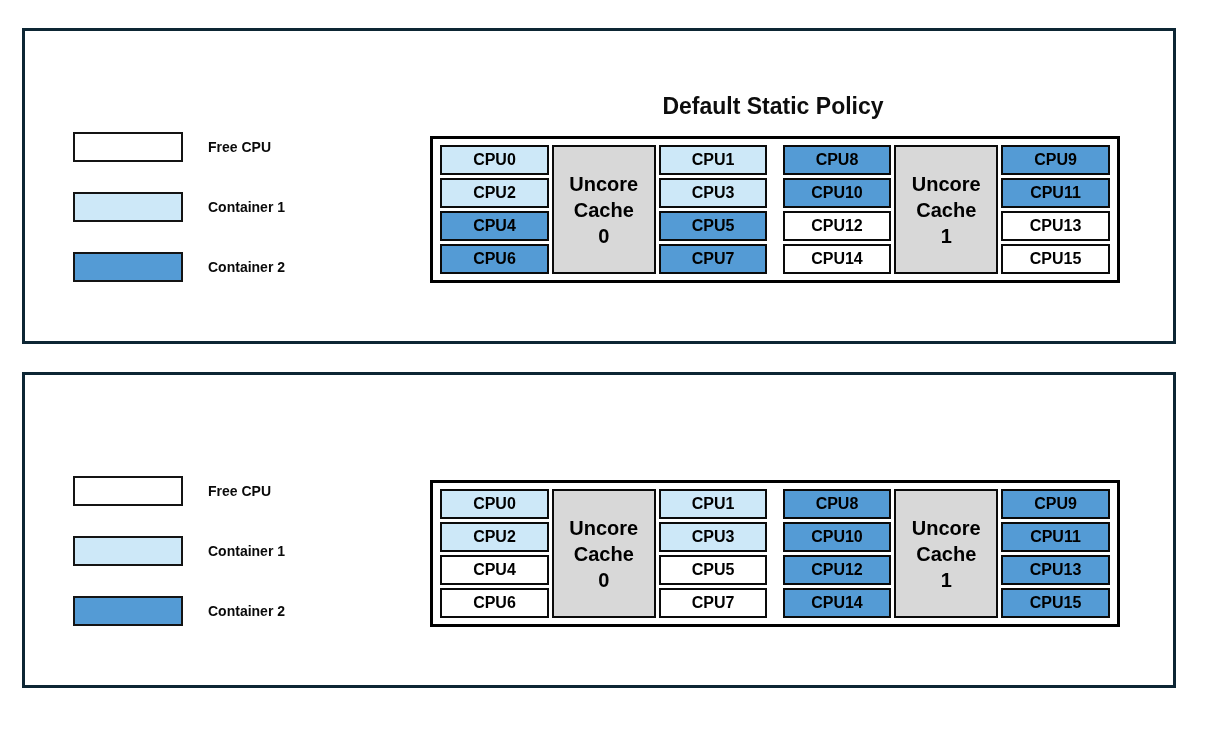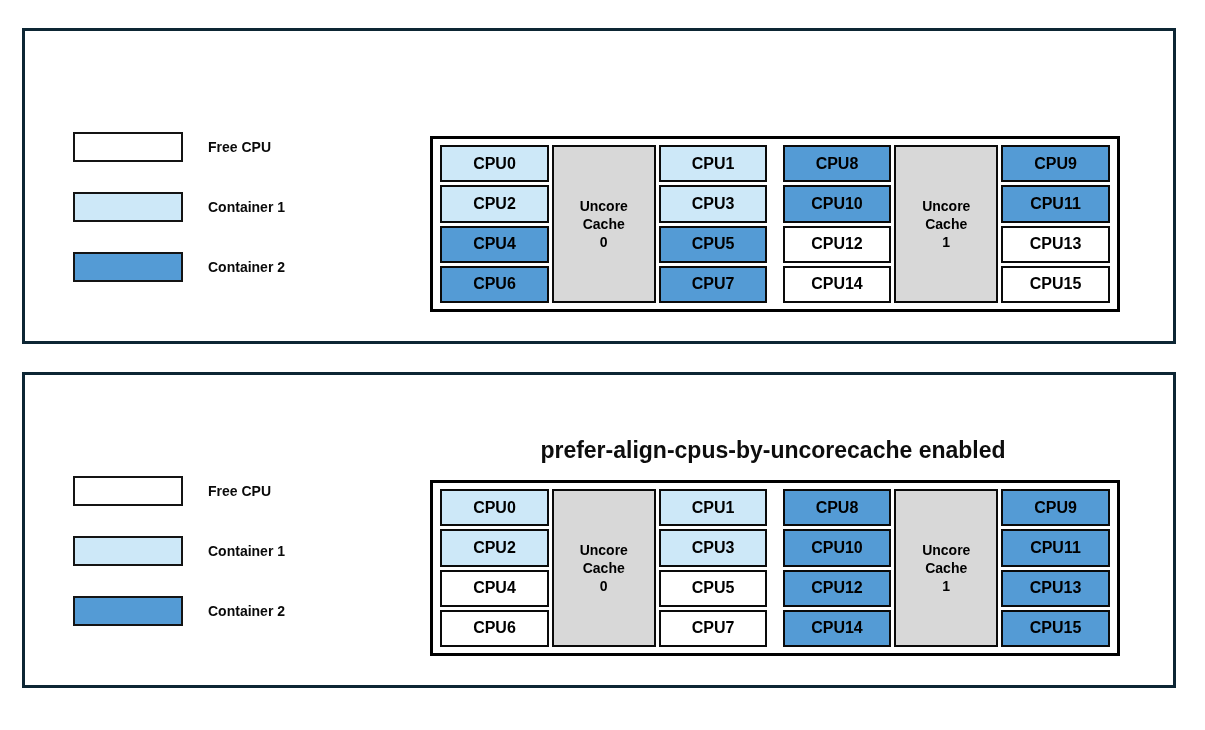--- a/index.html
+++ b/index.html
@@ -55,21 +55,21 @@
     font-size: 23px;
     color: #0d0d0d;
     white-space: nowrap;
   }
 
   .diagram {
     position: absolute;
     left: 405px;
     top: 105px;
     width: 690px;
-    height: 176px;
+    height: 147px;
     border: 3px solid #000000;
     box-sizing: border-box;
     background: #ffffff;
     display: flex;
     gap: 15px;
     padding: 6px 7px;
   }
   .uncore-group {
     flex: 1;
     display: grid;
@@ -91,21 +91,21 @@
   .uncore-cell {
     grid-column: 2;
     grid-row: 1 / span 4;
     border: 2px solid #0a0a0a;
     box-sizing: border-box;
     display: flex;
     flex-direction: column;
     align-items: center;
     justify-content: center;
     font-weight: bold;
-    font-size: 14px;
+    font-size: 20px;
     line-height: 1.3;
     color: #000000;
     text-align: center;
   }
 </style>
 </head>
 <body>
 
 <section class="panel panel-0">
   <div class="legend">
@@ -115,20 +115,21 @@
     </div>
     <div class="legend-row">
       <span class="legend-swatch" style="background-color: rgb(205, 232, 248);"></span>
       <span class="legend-label">Container 1</span>
     </div>
     <div class="legend-row">
       <span class="legend-swatch" style="background-color: rgb(84, 155, 213);"></span>
       <span class="legend-label">Container 2</span>
     </div>
   </div>
+  <h2 class="panel-title">Default Static Policy</h2>
   <div class="diagram">
     <div class="uncore-group">
         <div class="cpu-cell" style="grid-area: 1 / 1; background-color: rgb(205, 232, 248);">CPU0</div>
         <div class="cpu-cell" style="grid-area: 2 / 1; background-color: rgb(205, 232, 248);">CPU2</div>
         <div class="cpu-cell" style="grid-area: 3 / 1; background-color: rgb(84, 155, 213);">CPU4</div>
         <div class="cpu-cell" style="grid-area: 4 / 1; background-color: rgb(84, 155, 213);">CPU6</div>
         <div class="uncore-cell" style="background-color: rgb(216, 216, 216);">
           <span>Uncore</span>
           <span>Cache</span>
           <span>0</span>
@@ -164,21 +165,20 @@
     </div>
     <div class="legend-row">
       <span class="legend-swatch" style="background-color: rgb(205, 232, 248);"></span>
       <span class="legend-label">Container 1</span>
     </div>
     <div class="legend-row">
       <span class="legend-swatch" style="background-color: rgb(84, 155, 213);"></span>
       <span class="legend-label">Container 2</span>
     </div>
   </div>
-  <h2 class="panel-title">prefer-align-cpus-by-uncorecache enabled</h2>
   <div class="diagram">
     <div class="uncore-group">
         <div class="cpu-cell" style="grid-area: 1 / 1; background-color: rgb(205, 232, 248);">CPU0</div>
         <div class="cpu-cell" style="grid-area: 2 / 1; background-color: rgb(205, 232, 248);">CPU2</div>
         <div class="cpu-cell" style="grid-area: 3 / 1; background-color: rgb(255, 255, 255);">CPU4</div>
         <div class="cpu-cell" style="grid-area: 4 / 1; background-color: rgb(255, 255, 255);">CPU6</div>
         <div class="uncore-cell" style="background-color: rgb(216, 216, 216);">
           <span>Uncore</span>
           <span>Cache</span>
           <span>0</span>

